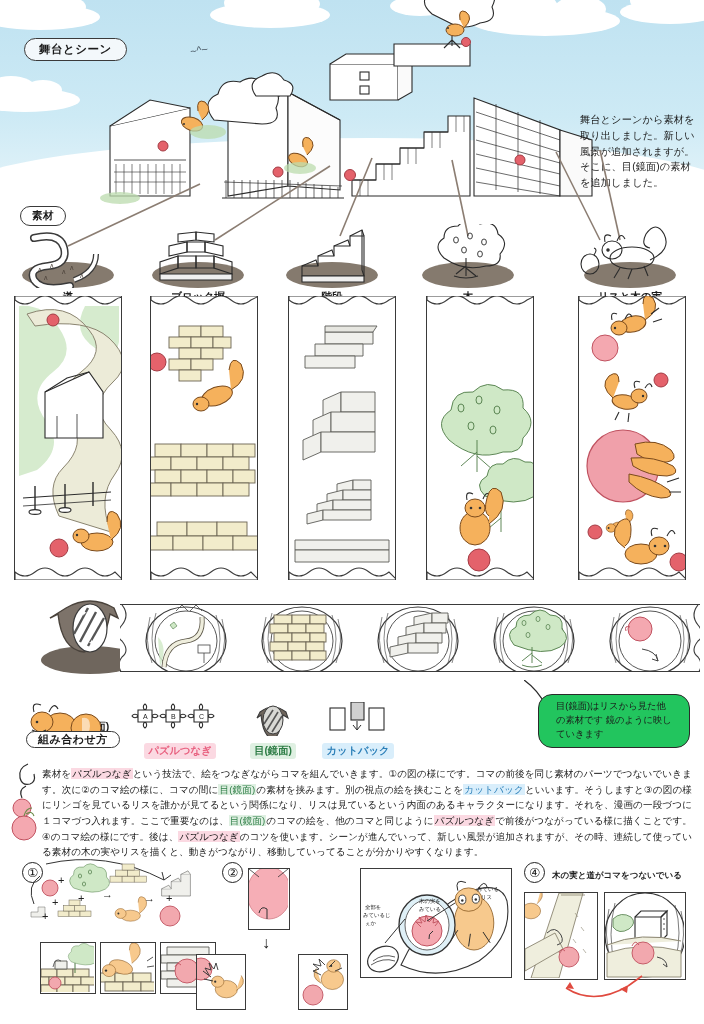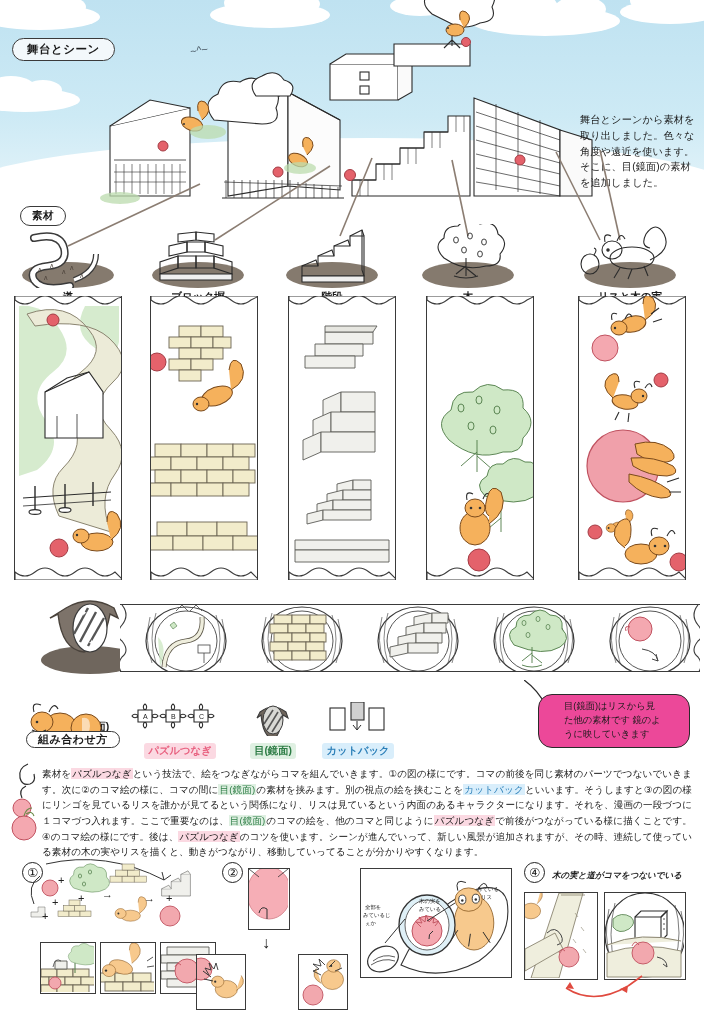--- a/index.html
+++ b/index.html
@@ -47,21 +47,21 @@
   }
 
   .bird { position:absolute; left:190px; top:44px; font-size:11px; color:#4a5a66; transform:rotate(-8deg);}
 
   
   .pill {
     position:absolute; border:1.6px solid #3a3a3a; border-radius:20px;
     background:#f3f8fb; padding:3px 14px; font-size:11.5px; font-weight:700;
     letter-spacing:.5px; white-space:nowrap;
   }
-  #t-stage { left:12px; top:38px; }
+  #t-stage { left:24px; top:38px; }
   #t-material { left:20px; top:206px; background:#fff; padding:2px 11px; font-size:10.5px;}
   #t-combine { left:26px; top:731px; background:#fff; padding:0 11px; font-size:11px; z-index:6;}
 
   .blurb { position:absolute; font-size:10.2px; line-height:1.55; width:152px; letter-spacing:.1px;}
   #blurb-left { left:30px; top:66px; }
   #blurb-right { left:580px; top:112px; width:120px; }
 
   
   .ink { stroke:#2b2b2b; fill:none; stroke-width:1.1; }
   .sq-body { fill:#f5b15c; stroke:#7a4a1c; stroke-width:1; }
@@ -94,22 +94,22 @@
     background:#fff; border-top:1.2px solid #3a3a3a; border-bottom:1.2px solid #3a3a3a;
     overflow:hidden;
   }
 
   .mirror-icon-wrap { position:absolute; left:30px; top:598px; width:120px; text-align:center;}
   .mirror-icon-wrap .blob{ position:absolute; left:50%; transform:translateX(-50%); top:48px; width:98px;height:28px;background:#6f665d;border-radius:50%;}
   .mirror-icon-wrap .lbl{ position:relative; top:56px; font-size:10.5px; font-weight:700;}
 
   .callout {
     position:absolute; left:538px; top:694px; width:152px;
-    border:1.4px solid #2b2b2b; border-radius:14px; background:#ec4899;
-    padding:5px 25px; font-size:9.3px; line-height:1.5; z-index:7;
+    border:1.4px solid #2b2b2b; border-radius:14px; background:#22c55e;
+    padding:5px 17px; font-size:9.3px; line-height:1.5; z-index:7;
   }
   .callout-tail { position:absolute; left:524px; top:680px; z-index:6;}
 
   
   .tech { position:absolute; text-align:center; }
   .tech .tl { font-size:10.3px; font-weight:700; padding:1px 4px; border-radius:3px; display:inline-block; margin-top:1px;}
   #tech-puzzle { left:130px; top:702px; width:100px; }
   #tech-mirror { left:236px; top:702px; width:74px; }
   #tech-cut    { left:312px; top:702px; width:92px; }
 
@@ -125,21 +125,21 @@
   
   .clip-deco { position:absolute; left:12px; top:762px; }
 
   
   .panels { position:absolute; left:0; top:858px; width:704px; height:166px; }
   .pnum { position:absolute; font-size:17px; font-weight:400; }
   .pnum span { border:1.5px solid #222; border-radius:50%; width:21px;height:21px;
     display:inline-flex;align-items:center;justify-content:center;font-size:12.5px;}
 
   .frame { position:absolute; background:#fff; border:1.6px solid #3b3b3b; }
-  .hand { position:absolute; font-size:8px; font-weight:700; color:#222; letter-spacing:0;font-style:italic; }
+  .hand { position:absolute; font-size:8px; font-weight:700; color:#222; letter-spacing:0; }
 
   
   .brick { fill:#f2eccb; stroke:#6b6453; stroke-width:.9; }
   .stepf { fill:#f0f0ec; stroke:#5c5c58; stroke-width:.9; }
   .leafy { fill:#cfe8c6; stroke:#4e7a46; stroke-width:.9; }
   .nutf  { fill:#f2a8ae; stroke:#c05260; stroke-width:.9; }
   .furf  { fill:#f7c98d; stroke:#8a5a22; stroke-width:.9; }
 </style>
 </head>
 <body>
@@ -243,21 +243,21 @@
       </g>
 
       <g fill="#bcdcae" opacity="0.75" stroke="none">
         <ellipse cx="208" cy="132" rx="18" ry="7"></ellipse>
         <ellipse cx="300" cy="168" rx="16" ry="6"></ellipse>
         <ellipse cx="120" cy="198" rx="20" ry="6"></ellipse>
       </g>
     </svg>
 
     <div class="pill" id="t-stage">舞台とシーン</div>
-    <div class="blurb" id="blurb-right">舞台とシーンから素材を取り出しました。色々な角度や遠近を使います。そこに、目(鏡面)の素材を追加しました。</div>
+    <div class="blurb" id="blurb-right">舞台とシーンから素材を取り出しました。新しい風景が追加されますが。そこに、目(鏡面)の素材を追加しました。</div>
   </div>
 
   <div class="pill" id="t-material">素材</div>
 
   <svg class="connectors">
     <line x1="68" y1="246" x2="200" y2="184"></line>
     <line x1="215" y1="240" x2="330" y2="166"></line>
     <line x1="340" y1="236" x2="372" y2="158"></line>
     <line x1="468" y1="236" x2="452" y2="160"></line>
     <line x1="600" y1="240" x2="556" y2="152"></line>

